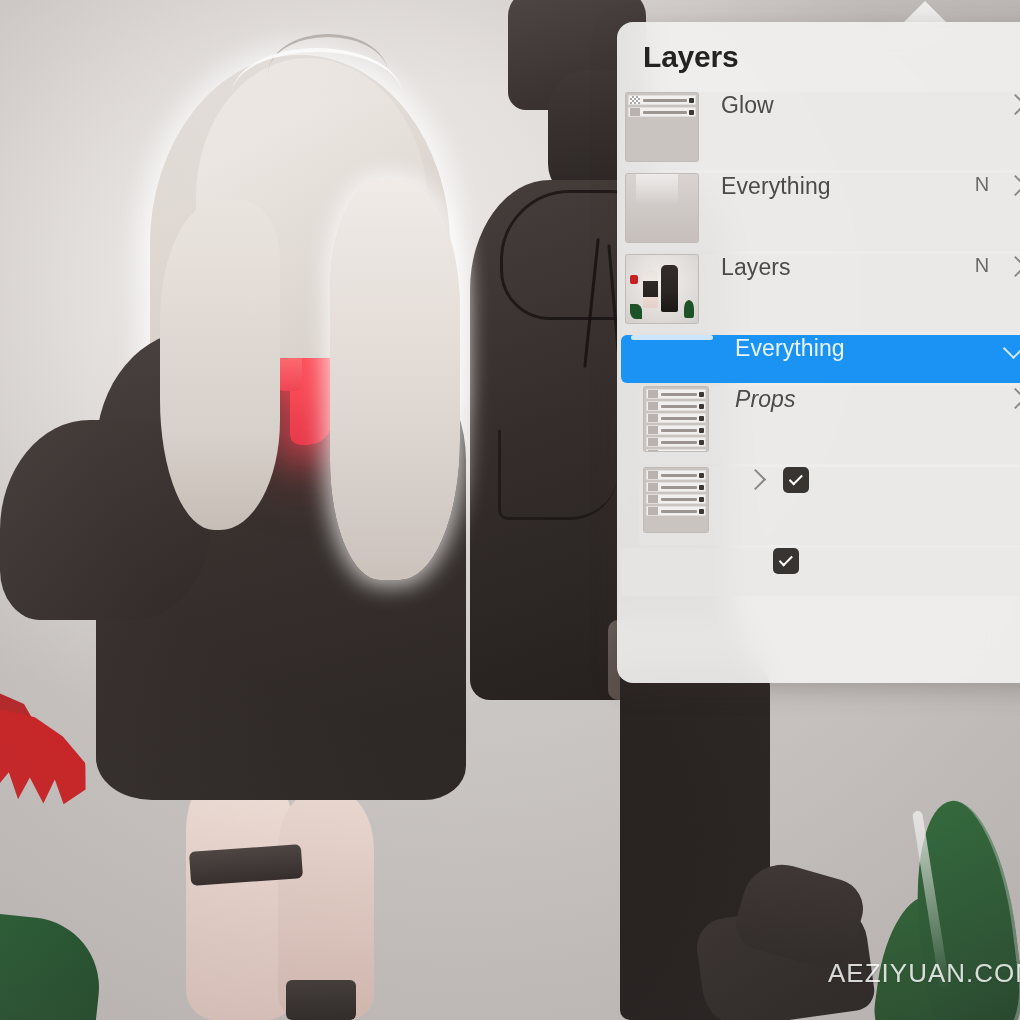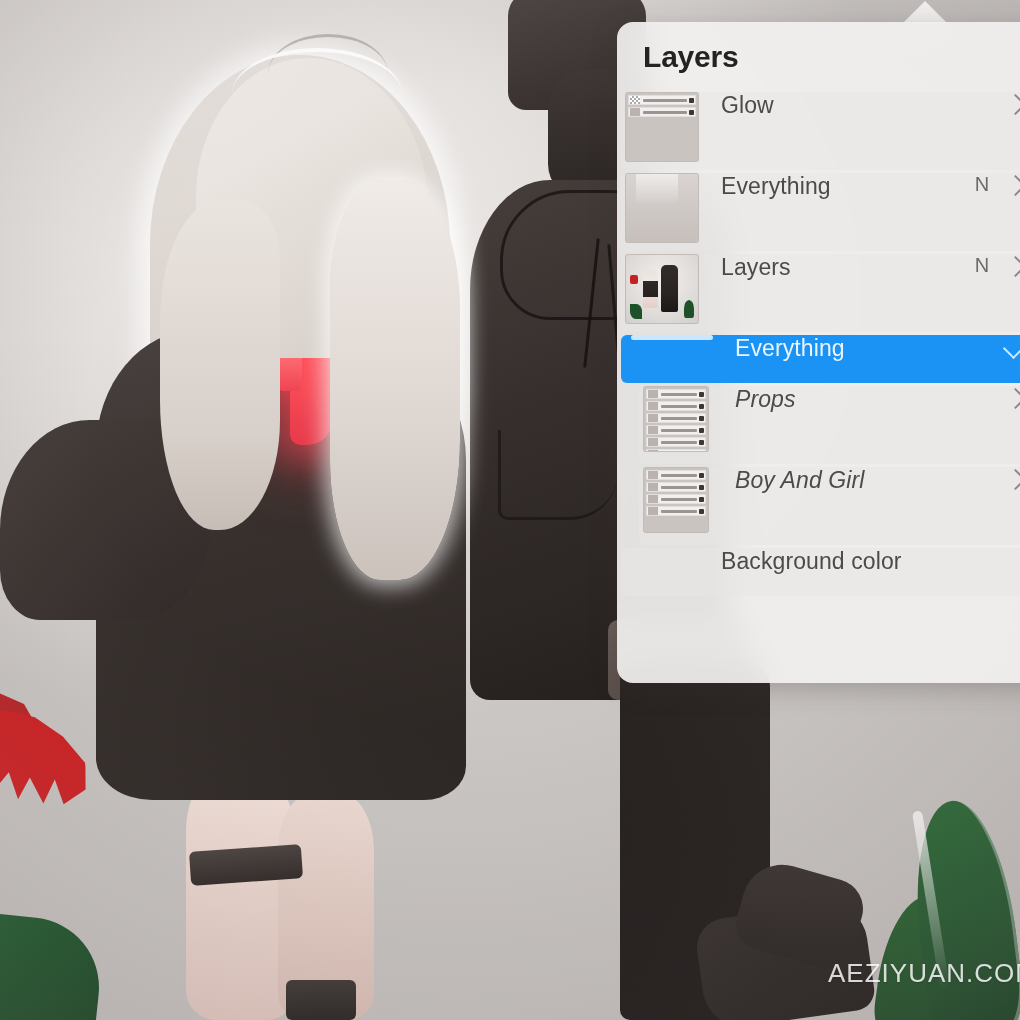--- a/index.html
+++ b/index.html
@@ -589,30 +589,28 @@
                 <div class="mini-name"></div>
                 <div class="mini-dot"></div>
               </div>
               <div class="mini-row">
                 <div class="mini-th"></div>
                 <div class="mini-name"></div>
                 <div class="mini-dot"></div>
               </div>
             </div>
           </div>
-          <div class="row-label">Boy And Girl</div>
           <div class="blend ghost"></div>
           <div class="chev"></div>
           <div class="cbox">
             <div class="tick"></div>
           </div>
         </div>
         <div class="row shortrow">
           <div class="thumb thumb-empty"></div>
-          <div class="row-label">Background color</div>
           <div class="blend ghost"></div>
           <div class="chev hidden"></div>
           <div class="cbox">
             <div class="tick"></div>
           </div>
         </div>
       </div>
   </div>
 
 </div>

